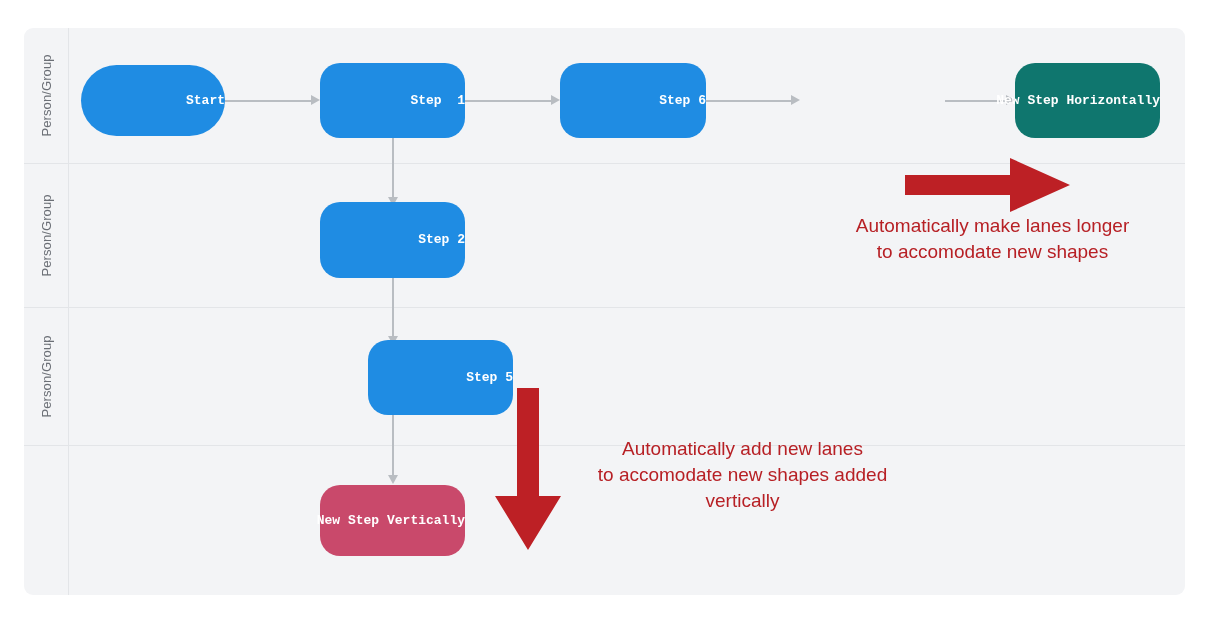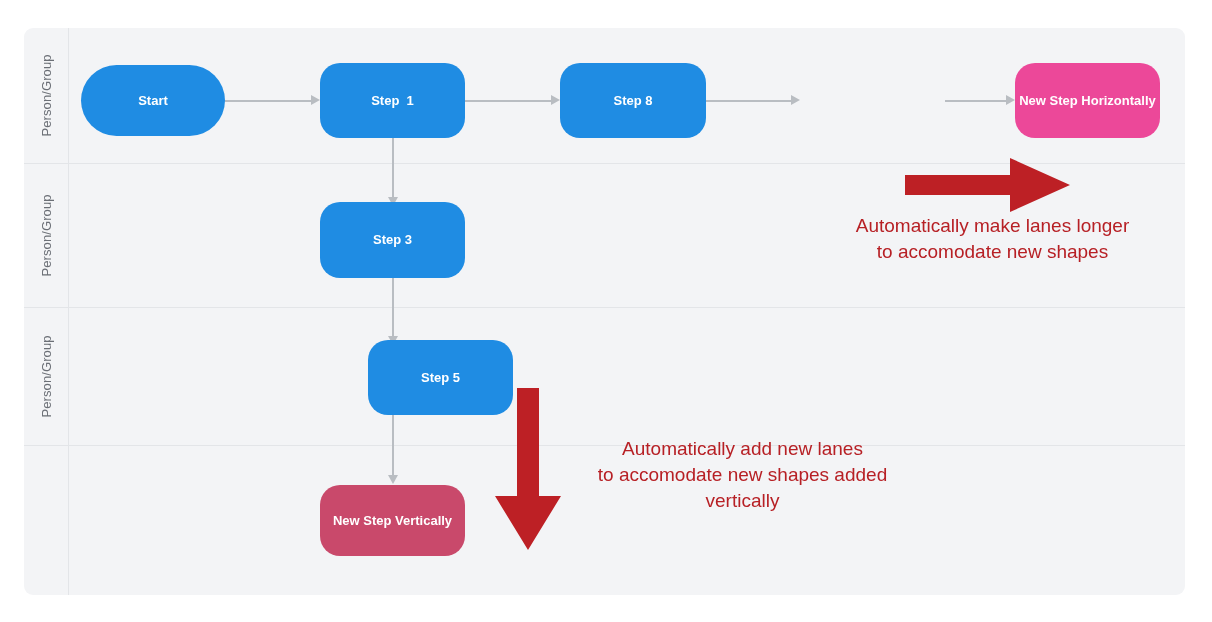--- a/index.html
+++ b/index.html
@@ -77,35 +77,35 @@
     width: 1px;
     height: 100%;
     background: #e3e5e8;
   }
 
   
   .node {
     position: absolute;
     display: flex;
     align-items: center;
-    justify-content: center;
+    justify-content: flex-end;
     text-align: center;
     color: #ffffff;
-    font-family: Liberation Sans, sans-serif;
+    font-family: Liberation Mono, monospace;
     font-weight: bold;
     font-size: 13px;
     box-sizing: border-box;
     line-height: 1.2;
     white-space: pre;
   }
   .node.rect { border-radius: 20px; }
   .node.pill { border-radius: 999px; }
 
   .node.blue  { background: #1f8ce3; }
-  .node.green { background: #ec4899; }
+  .node.green { background: #0f766e; }
   .node.pink  { background: #c9496b; }
 
   
   .conn {
     position: absolute;
     background: #b9bdc2;
   }
   .conn.h { height: 1.6px; }
   .conn.v { width: 1.6px; }
 
@@ -202,30 +202,30 @@
 
   <div class="node pill blue" style="left:81px; top:65px; width:144px; height:71px;">
     <span>Start</span>
   </div>
 
   <div class="node rect blue" style="left:320px; top:63px; width:145px; height:75px;">
     <span>Step  1</span>
   </div>
 
   <div class="node rect blue" style="left:560px; top:63px; width:146px; height:75px;">
-    <span>Step 8</span>
+    <span>Step 6</span>
   </div>
 
 
   <div class="node rect green" style="left:1015px; top:63px; width:145px; height:75px;">
     <span>New Step Horizontally</span>
   </div>
 
   <div class="node rect blue" style="left:320px; top:202px; width:145px; height:76px;">
-    <span>Step 3</span>
+    <span>Step 2</span>
   </div>
 
   <div class="node rect blue" style="left:320px; top:340px; width:145px; height:75px;margin-left:48px;">
     <span>Step 5</span>
   </div>
 
   <div class="node rect pink" style="left:320px; top:485px; width:145px; height:71px;">
     <span>New Step Vertically</span>
   </div>
 

